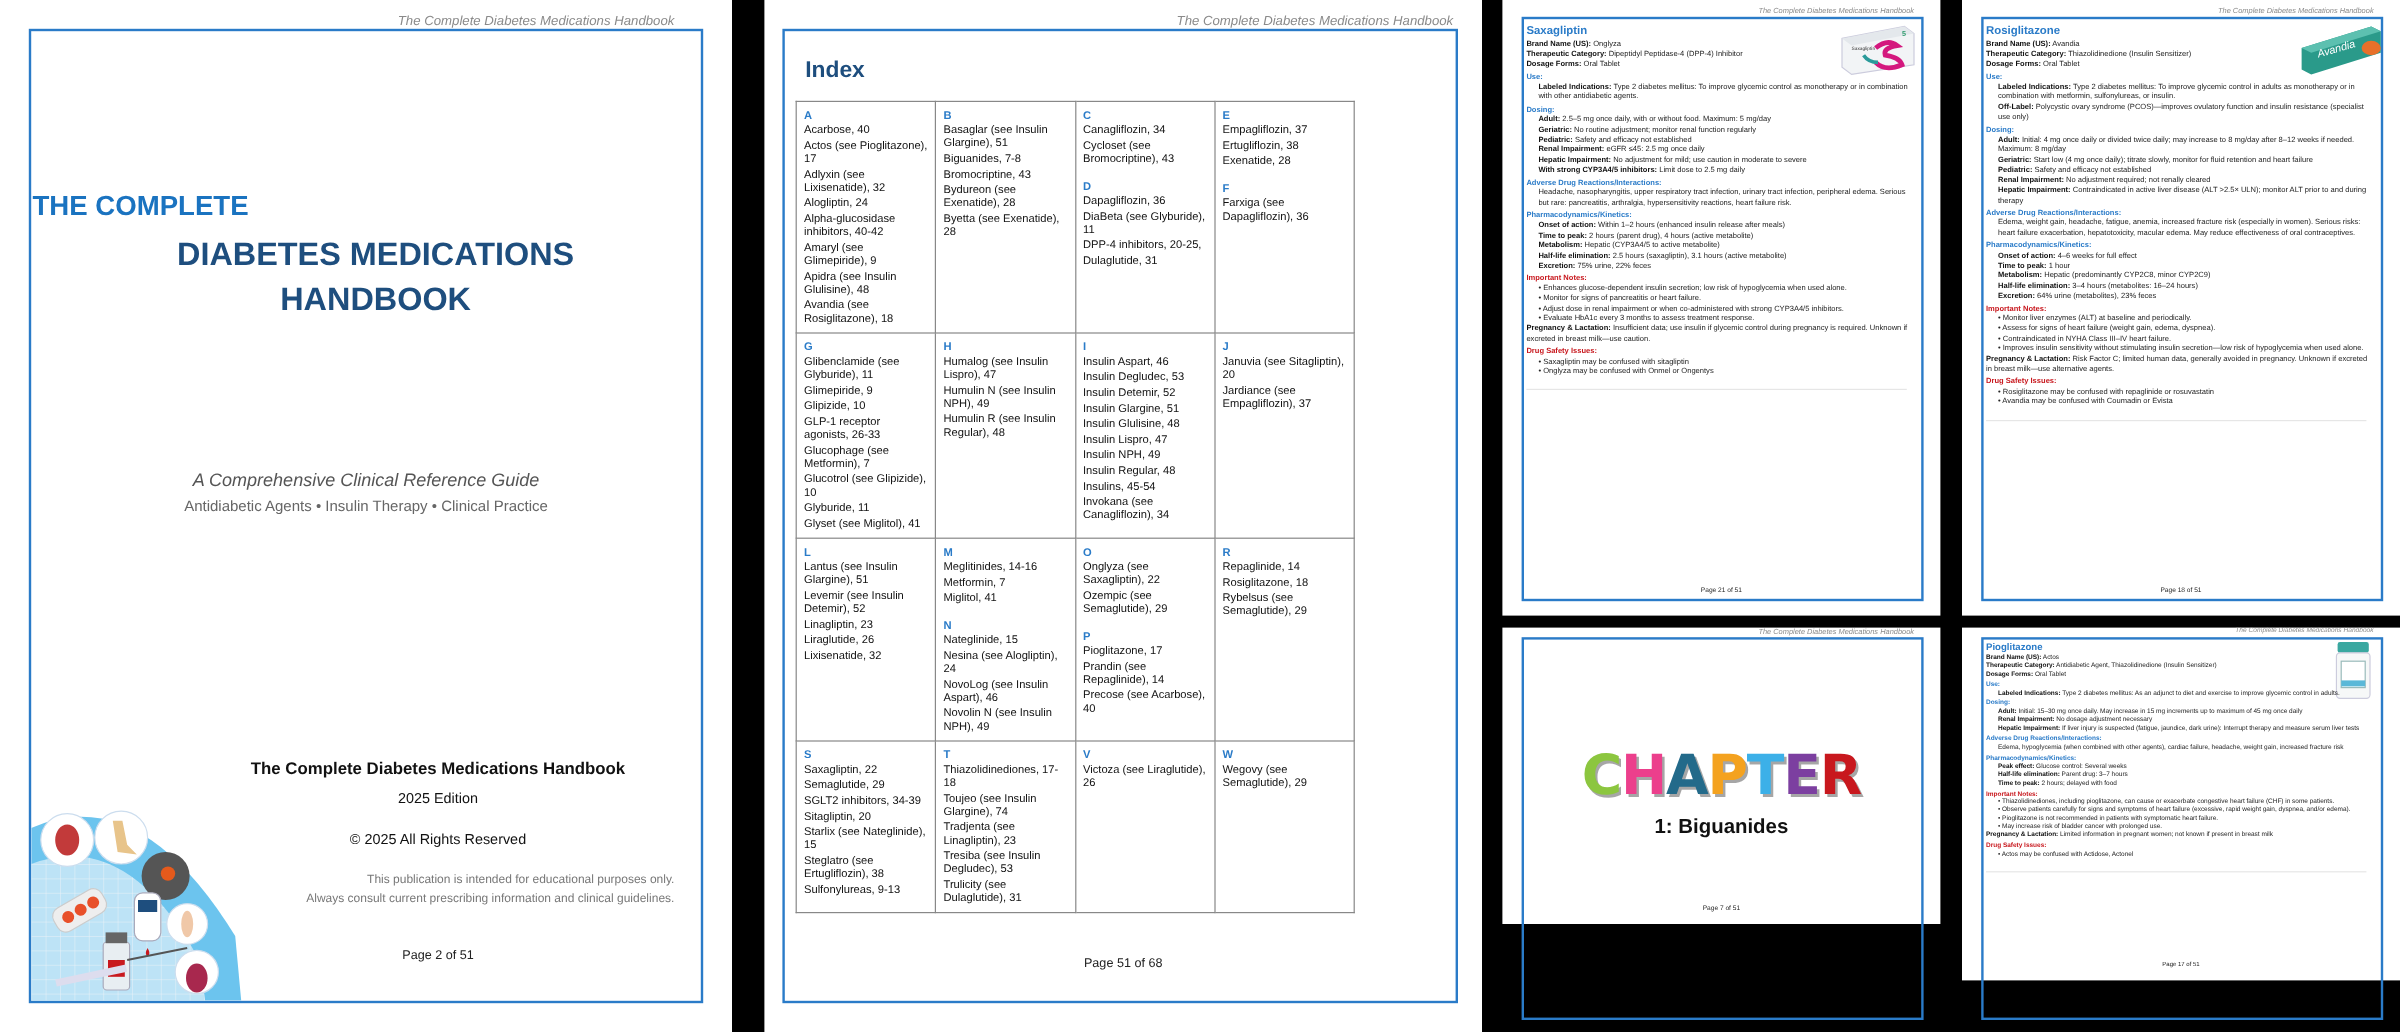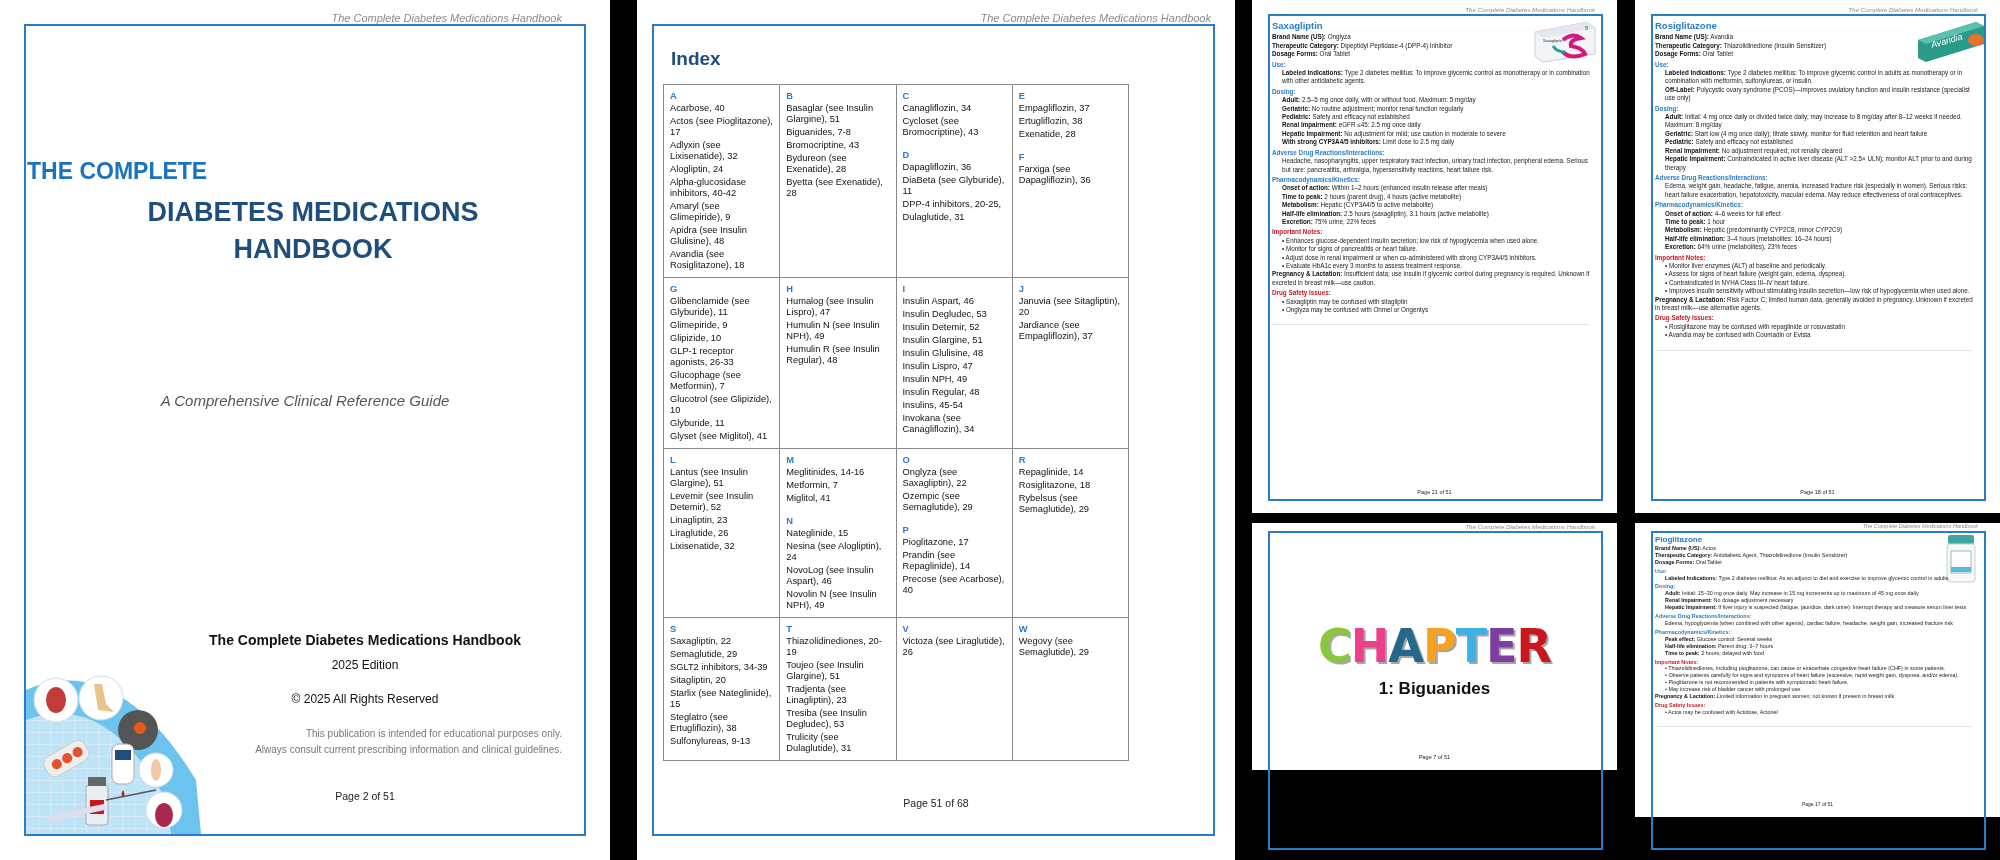--- a/index.html
+++ b/index.html
@@ -76,20 +76,21 @@
 
 <div class="sheet" id="cover">
   <div class="frame"></div>
   <div class="runhead">The Complete Diabetes Medications Handbook</div>
   <div class="t1">THE COMPLETE</div>
   <div class="t2">
     <div>DIABETES MEDICATIONS</div>
     <div>HANDBOOK</div>
   </div>
   <div class="sub1">A Comprehensive Clinical Reference Guide</div>
+  <div class="sub2">Antidiabetic Agents • Insulin Therapy • Clinical Practice</div>
 
   <div class="art">
     <svg width="180" height="174" viewBox="0 0 180 174">
       <defs>
         <pattern id="grid" width="12" height="12" patternUnits="userSpaceOnUse">
           <path d="M12 0H0V12" fill="none" stroke="#dfe8f0" stroke-width="0.8"></path>
         </pattern>
       </defs>
       <path d="M0 30 Q90 -10 170 120 L175 174 L0 174 Z" fill="#6cc4ee"></path>
       <path d="M0 60 Q80 30 140 140 L145 174 L0 174 Z" fill="url(#grid)"></path>
@@ -271,22 +272,22 @@
             <span class="entry">Saxagliptin, 22</span>
             <span class="entry">Semaglutide, 29</span>
             <span class="entry">SGLT2 inhibitors, 34-39</span>
             <span class="entry">Sitagliptin, 20</span>
             <span class="entry">Starlix (see Nateglinide), 15</span>
             <span class="entry">Steglatro (see Ertugliflozin), 38</span>
             <span class="entry">Sulfonylureas, 9-13</span>
           </td>
           <td>
             <span class="letter">T</span>
-            <span class="entry">Thiazolidinediones, 20-19</span>
-            <span class="entry">Toujeo (see Insulin Glargine), 51</span>
+            <span class="entry">Thiazolidinediones, 17-18</span>
+            <span class="entry">Toujeo (see Insulin Glargine), 74</span>
             <span class="entry">Tradjenta (see Linagliptin), 23</span>
             <span class="entry">Tresiba (see Insulin Degludec), 53</span>
             <span class="entry">Trulicity (see Dulaglutide), 31</span>
           </td>
           <td>
             <span class="letter">V</span>
             <span class="entry">Victoza (see Liraglutide), 26</span>
           </td>
           <td>
             <span class="letter">W</span>

